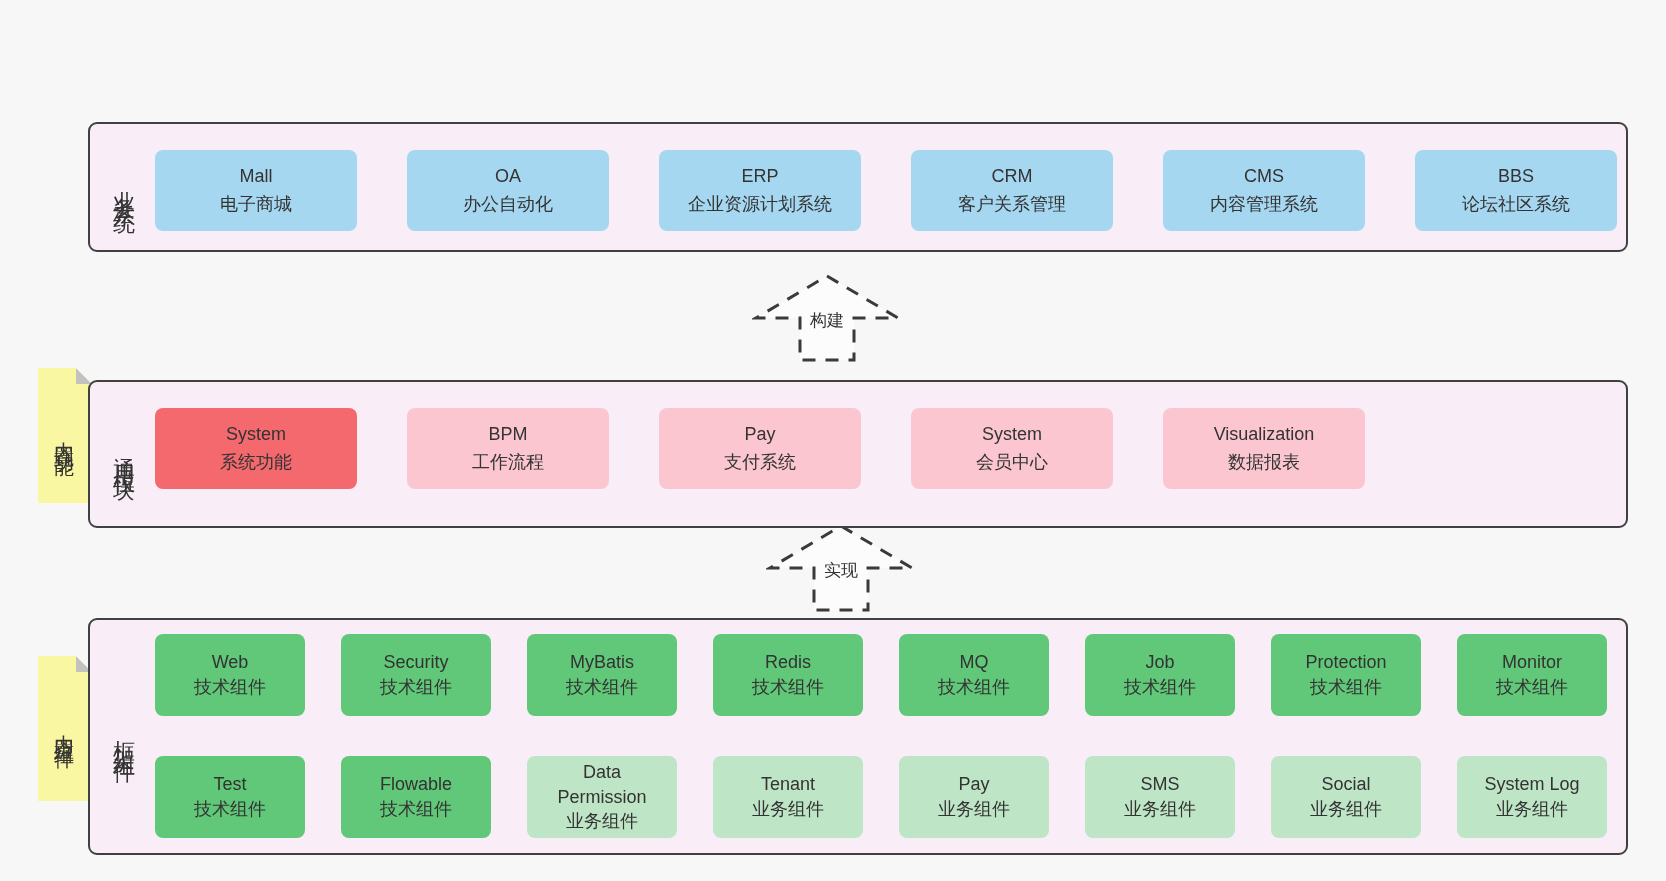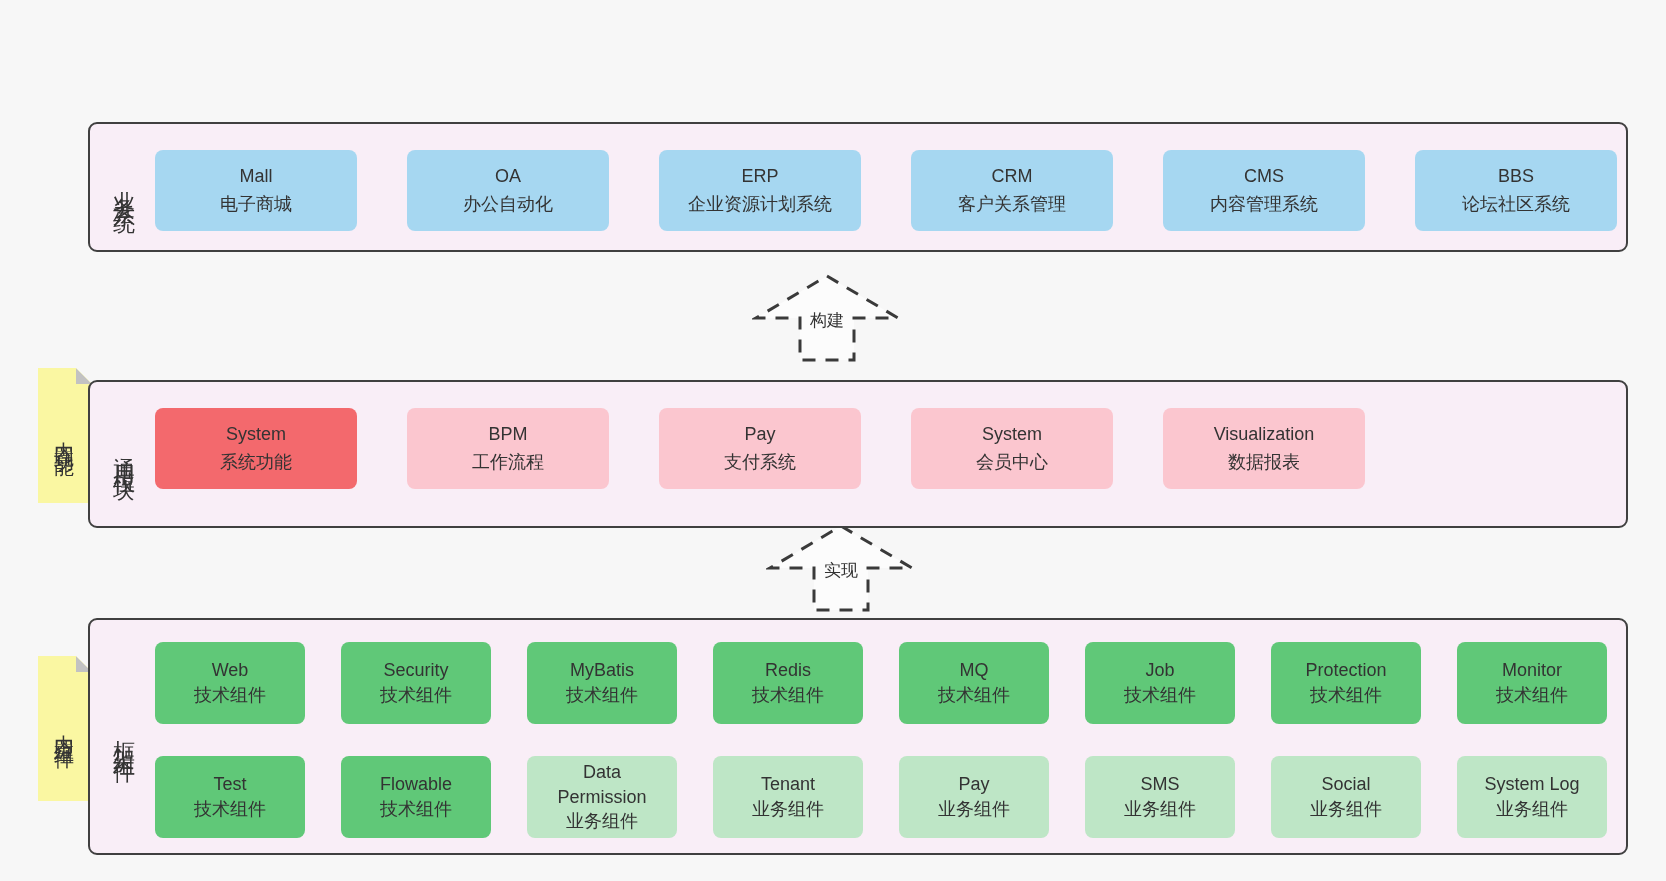--- a/index.html
+++ b/index.html
@@ -16,21 +16,21 @@
   .panel-modules   { top:380px; height:148px; }
   .panel-framework { top:618px; height:237px; }
   .side-label {
     position:absolute; left:14px; top:0; bottom:0; width:40px;
     display:flex; align-items:center; justify-content:center;
     writing-mode:vertical-rl; text-orientation:upright;
     font-size:22px; letter-spacing:7px; color:#333;
   }
   .row { position:absolute; left:65px; display:flex; }
   .row-lg { top:26px; gap:50px; }
-  .row-sm1 { top:22px; gap:36px; }
+  .row-sm1 { top:14px; gap:36px; }
   .row-sm2 { top:136px; gap:36px; }
   .box {
     box-sizing:border-box; border-radius:8px;
     display:flex; flex-direction:column; align-items:center; justify-content:center;
     text-align:center; font-size:18px; line-height:1.55; color:#333;
   }
   .box-lg { width:202px; height:81px; padding:0 8px; }
   .box-sm { width:150px; height:82px; padding:0 14px; line-height:1.38; }
   .v-blue        { background:#a6d7f1; }
   .v-red         { background:#f3696d; }

